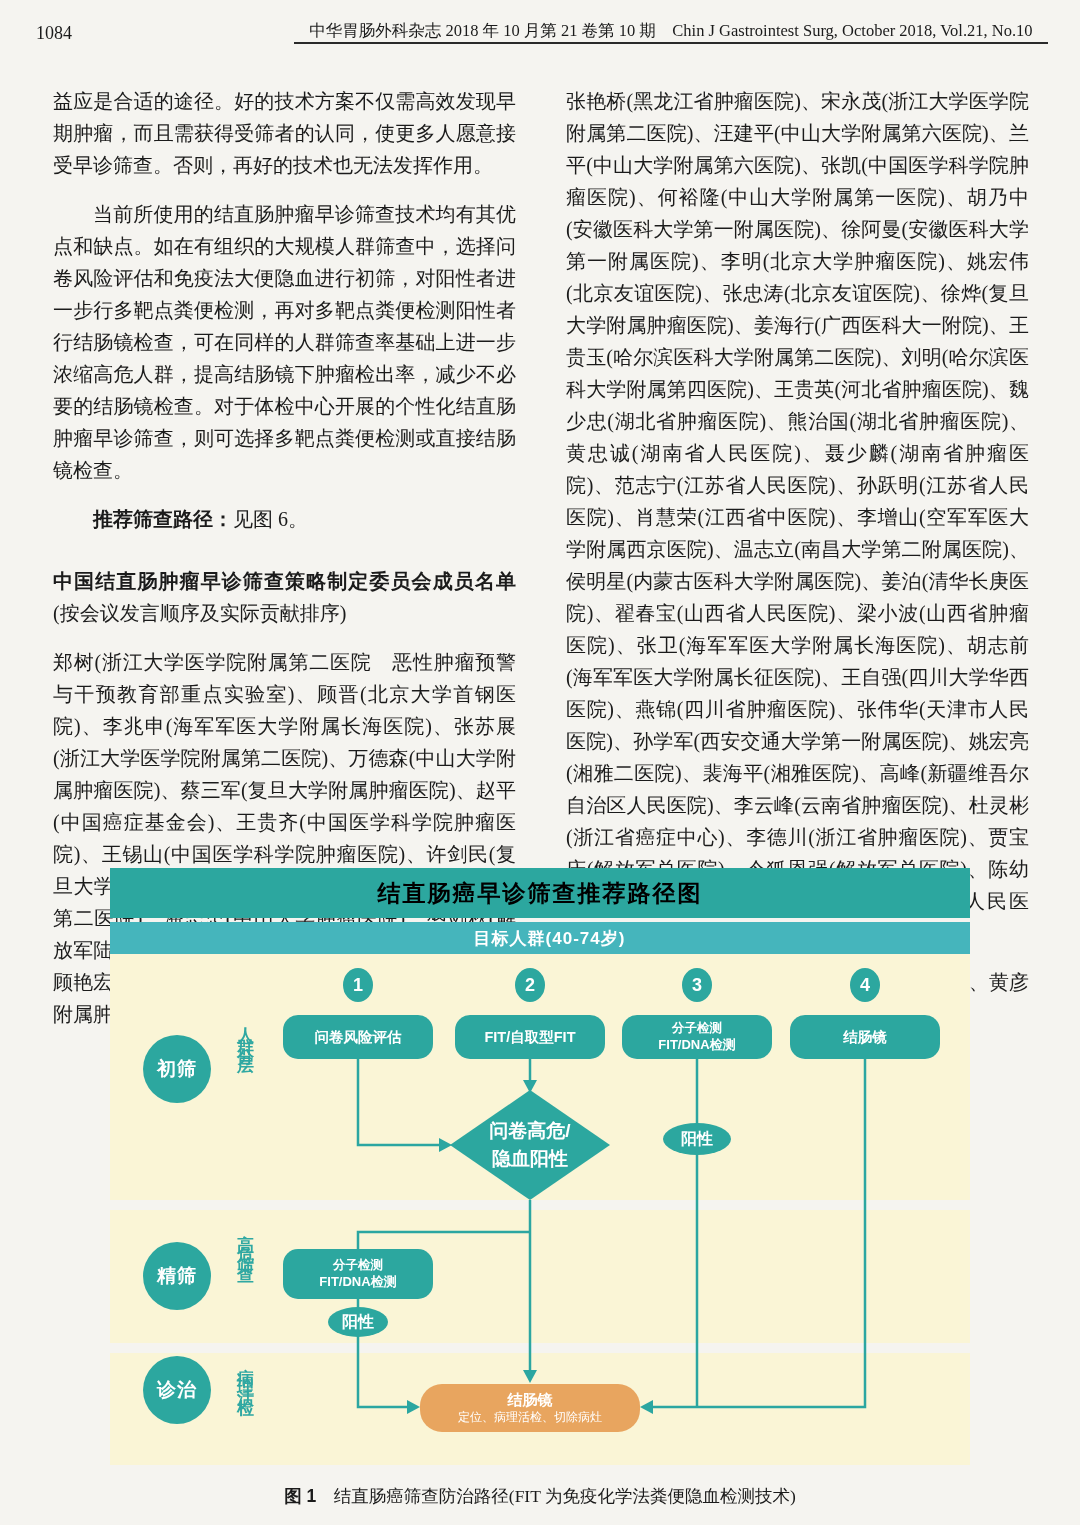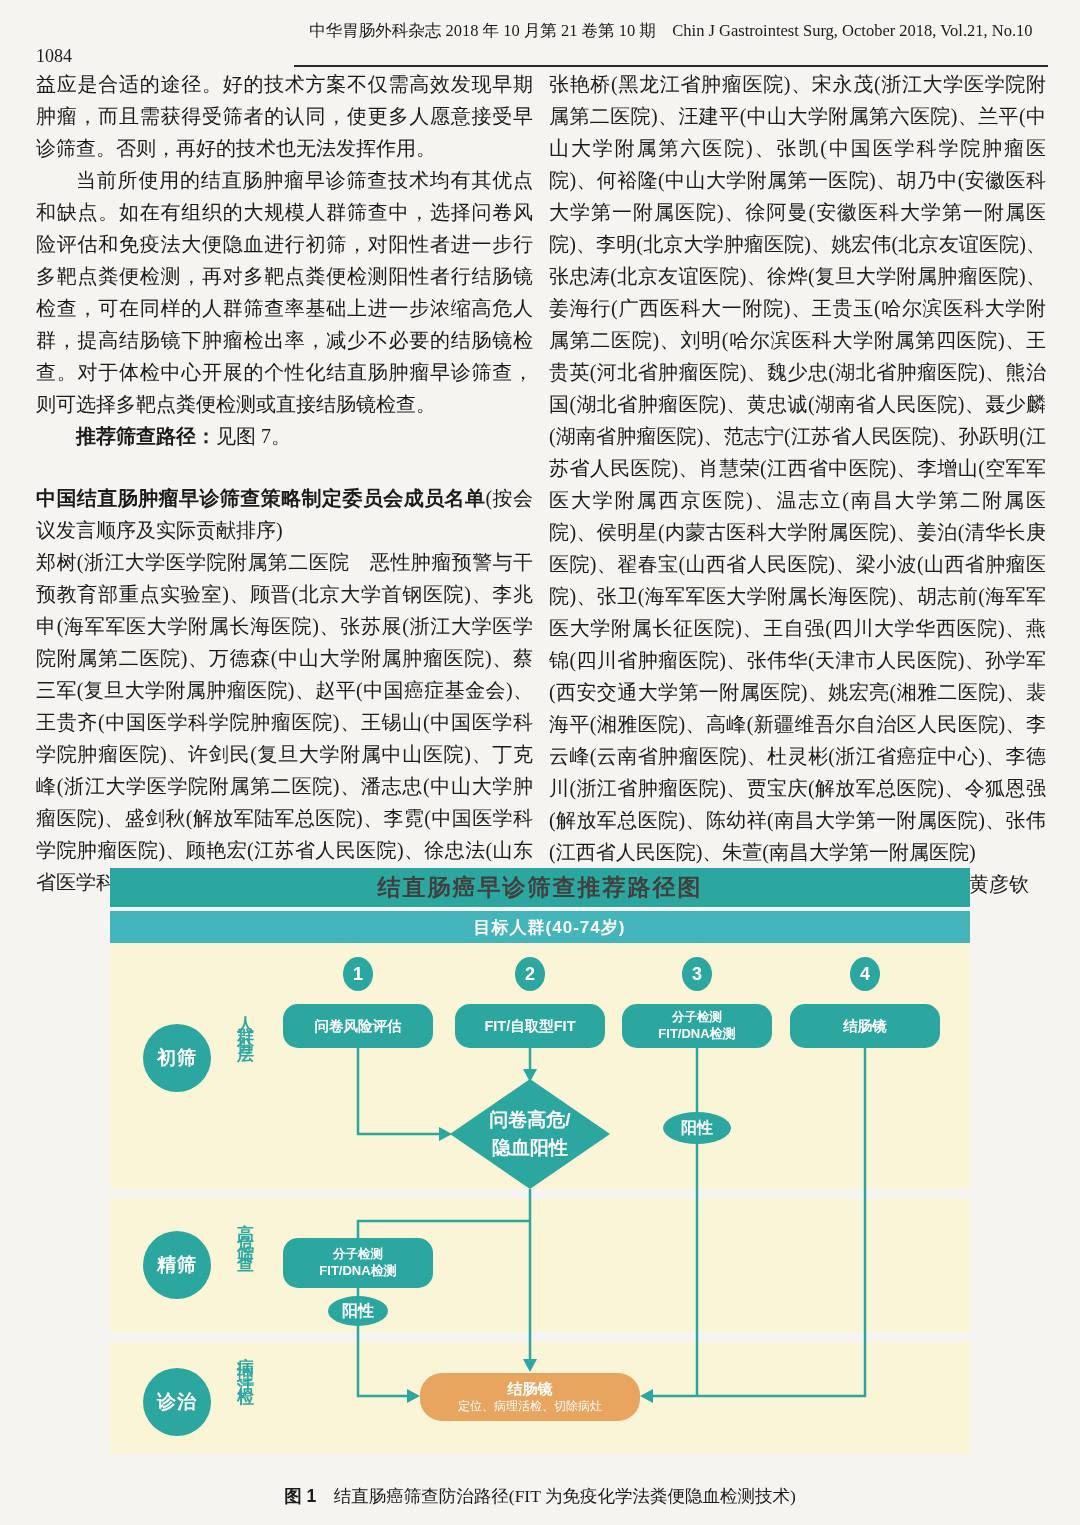--- a/index.html
+++ b/index.html
@@ -7,36 +7,36 @@
     width:1080px;height:1525px;position:relative;overflow:hidden;
     background:#f5f4f0;color:#1b1b1b;
     font-family:"Liberation Serif","DejaVu Serif",serif;
   }
   .hei{font-family:"Liberation Sans","DejaVu Sans",sans-serif;font-weight:700;}
 
   
   .page-header{position:absolute;top:20px;left:36px;right:32px;display:flex;align-items:flex-end;}
   .page-num{font-size:18px;width:110px;flex:none;}
   .journal-block{flex:1;margin-left:148px;text-align:center;font-size:16.5px;
-    border-bottom:2px solid #2a2a2a;padding-bottom:23px;white-space:nowrap;}
+    border-bottom:2px solid #2a2a2a;padding-bottom:0;white-space:nowrap;}
 
   
   .col{position:absolute;top:68px;width:497px;font-size:20px;line-height:32px;
     text-align:justify;text-justify:inter-ideograph;}
   .col-left{left:36px;}
   .col-right{left:549px;}
-  .col p{margin:0;}
+  .col p{margin:17px;}
   .indent{text-indent:2em;}
   .committee-head{margin-top:30px !important;font-size:20px;line-height:32px;}
   .committee-head .paren{font-weight:400;}
 
   
   .figure{position:absolute;left:110px;top:868px;width:860px;height:603px;
     font-family:"Liberation Sans","DejaVu Sans",sans-serif;}
-  .fig-title{height:39px;background:#2CA79F;color:#404040;font-size:23px;font-weight:700;
+  .fig-title{height:50px;background:#2CA79F;color:#000000;font-size:23px;font-weight:700;
     display:flex;align-items:center;justify-content:center;letter-spacing:2px;}
   .fig-subtitle{height:32px;margin-top:4px;background:#45B5BC;color:#fff;font-size:17px;
     font-weight:700;display:flex;align-items:center;justify-content:center;letter-spacing:1px;padding-left:19px;}
   .fig-content{position:relative;height:517px;}
   .panel{position:absolute;left:0;right:0;background:#FAF5D6;}
   .panel-1{top:0;height:246px;}
   .panel-2{top:256px;height:133px;}
   .panel-3{top:399px;height:112px;}
   .connectors{position:absolute;left:0;top:0;z-index:1;pointer-events:none;}
   .node{position:absolute;z-index:2;color:#fff;display:flex;flex-direction:column;
@@ -64,21 +64,21 @@
 <body>
 
 <div class="page-header">
   <span class="page-num">1084</span>
   <div class="journal-block">中华胃肠外科杂志 2018 年 10 月第 21 卷第 10 期　Chin J Gastrointest Surg, October 2018, Vol.21, No.10</div>
 </div>
 
 <div class="col col-left">
   <p>益应是合适的途径。好的技术方案不仅需高效发现早期肿瘤，而且需获得受筛者的认同，使更多人愿意接受早诊筛查。否则，再好的技术也无法发挥作用。</p>
   <p class="indent">当前所使用的结直肠肿瘤早诊筛查技术均有其优点和缺点。如在有组织的大规模人群筛查中，选择问卷风险评估和免疫法大便隐血进行初筛，对阳性者进一步行多靶点粪便检测，再对多靶点粪便检测阳性者行结肠镜检查，可在同样的人群筛查率基础上进一步浓缩高危人群，提高结肠镜下肿瘤检出率，减少不必要的结肠镜检查。对于体检中心开展的个性化结直肠肿瘤早诊筛查，则可选择多靶点粪便检测或直接结肠镜检查。</p>
-  <p class="indent"><span class="hei">推荐筛查路径：</span><span>见图 7。</span></p>
+  <p class="indent"><span class="hei">推荐筛查路径：</span><span>见图 6。</span></p>
   <p class="committee-head"><span class="hei">中国结直肠肿瘤早诊筛查策略制定委员会成员名单</span><span class="paren">(按会议发言顺序及实际贡献排序)</span></p>
   <p>郑树(浙江大学医学院附属第二医院　恶性肿瘤预警与干预教育部重点实验室)、顾晋(北京大学首钢医院)、李兆申(海军军医大学附属长海医院)、张苏展(浙江大学医学院附属第二医院)、万德森(中山大学附属肿瘤医院)、蔡三军(复旦大学附属肿瘤医院)、赵平(中国癌症基金会)、王贵齐(中国医学科学院肿瘤医院)、王锡山(中国医学科学院肿瘤医院)、许剑民(复旦大学附属中山医院)、丁克峰(浙江大学医学院附属第二医院)、潘志忠(中山大学肿瘤医院)、盛剑秋(解放军陆军总医院)、李霓(中国医学科学院肿瘤医院)、顾艳宏(江苏省人民医院)、徐忠法(山东省医学科学院附属肿瘤医院)、</p>
 </div>
 
 <div class="col col-right">
   <p>张艳桥(黑龙江省肿瘤医院)、宋永茂(浙江大学医学院附属第二医院)、汪建平(中山大学附属第六医院)、兰平(中山大学附属第六医院)、张凯(中国医学科学院肿瘤医院)、何裕隆(中山大学附属第一医院)、胡乃中(安徽医科大学第一附属医院)、徐阿曼(安徽医科大学第一附属医院)、李明(北京大学肿瘤医院)、姚宏伟(北京友谊医院)、张忠涛(北京友谊医院)、徐烨(复旦大学附属肿瘤医院)、姜海行(广西医科大一附院)、王贵玉(哈尔滨医科大学附属第二医院)、刘明(哈尔滨医科大学附属第四医院)、王贵英(河北省肿瘤医院)、魏少忠(湖北省肿瘤医院)、熊治国(湖北省肿瘤医院)、黄忠诚(湖南省人民医院)、聂少麟(湖南省肿瘤医院)、范志宁(江苏省人民医院)、孙跃明(江苏省人民医院)、肖慧荣(江西省中医院)、李增山(空军军医大学附属西京医院)、温志立(南昌大学第二附属医院)、侯明星(内蒙古医科大学附属医院)、姜泊(清华长庚医院)、翟春宝(山西省人民医院)、梁小波(山西省肿瘤医院)、张卫(海军军医大学附属长海医院)、胡志前(海军军医大学附属长征医院)、王自强(四川大学华西医院)、燕锦(四川省肿瘤医院)、张伟华(天津市人民医院)、孙学军(西安交通大学第一附属医院)、姚宏亮(湘雅二医院)、裴海平(湘雅医院)、高峰(新疆维吾尔自治区人民医院)、李云峰(云南省肿瘤医院)、杜灵彬(浙江省癌症中心)、李德川(浙江省肿瘤医院)、贾宝庆(解放军总医院)、令狐恩强(解放军总医院)、陈幼祥(南昌大学第一附属医院)、张伟(江西省人民医院)、朱萱(南昌大学第一附属医院)</p>
   <p><span class="hei">执笔：</span><span>郑树、张苏展、蔡三军、顾晋、王锡山、黄彦钦</span></p>
 </div>
 
 <div class="figure">
@@ -105,21 +105,21 @@
         <polygon points="420,139 413,126 427,126"></polygon>
         <polygon points="420,429 413,416 427,416"></polygon>
         <polygon points="310,453 297,446 297,460"></polygon>
         <polygon points="530,453 543,446 543,460"></polygon>
       </g>
       <polygon points="420,136 500,191 420,246 340,191" fill="#2CA79F"></polygon>
     </svg>
 
     <div class="node stage-circle" style="left:33px;top:81px;text-align:right;">初筛</div>
     <div class="node stage-circle" style="left:33px;top:288px;">精筛</div>
-    <div class="node stage-circle" style="left:33px;top:425px;">诊治</div>
+    <div class="node stage-circle" style="left:33px;top:402px;">诊治</div>
     <div class="side-label" style="top:60px;">人群分层</div>
     <div class="side-label" style="top:268px;">高危筛查</div>
     <div class="side-label" style="top:401px;">病理活检</div>
 
     <div class="node step-num" style="left:233px;top:14px;">1</div>
     <div class="node step-num" style="left:405px;top:14px;">2</div>
     <div class="node step-num" style="left:572px;top:14px;">3</div>
     <div class="node step-num" style="left:740px;top:14px;">4</div>
 
     <div class="node flow-box" style="left:173px;top:61px;">

